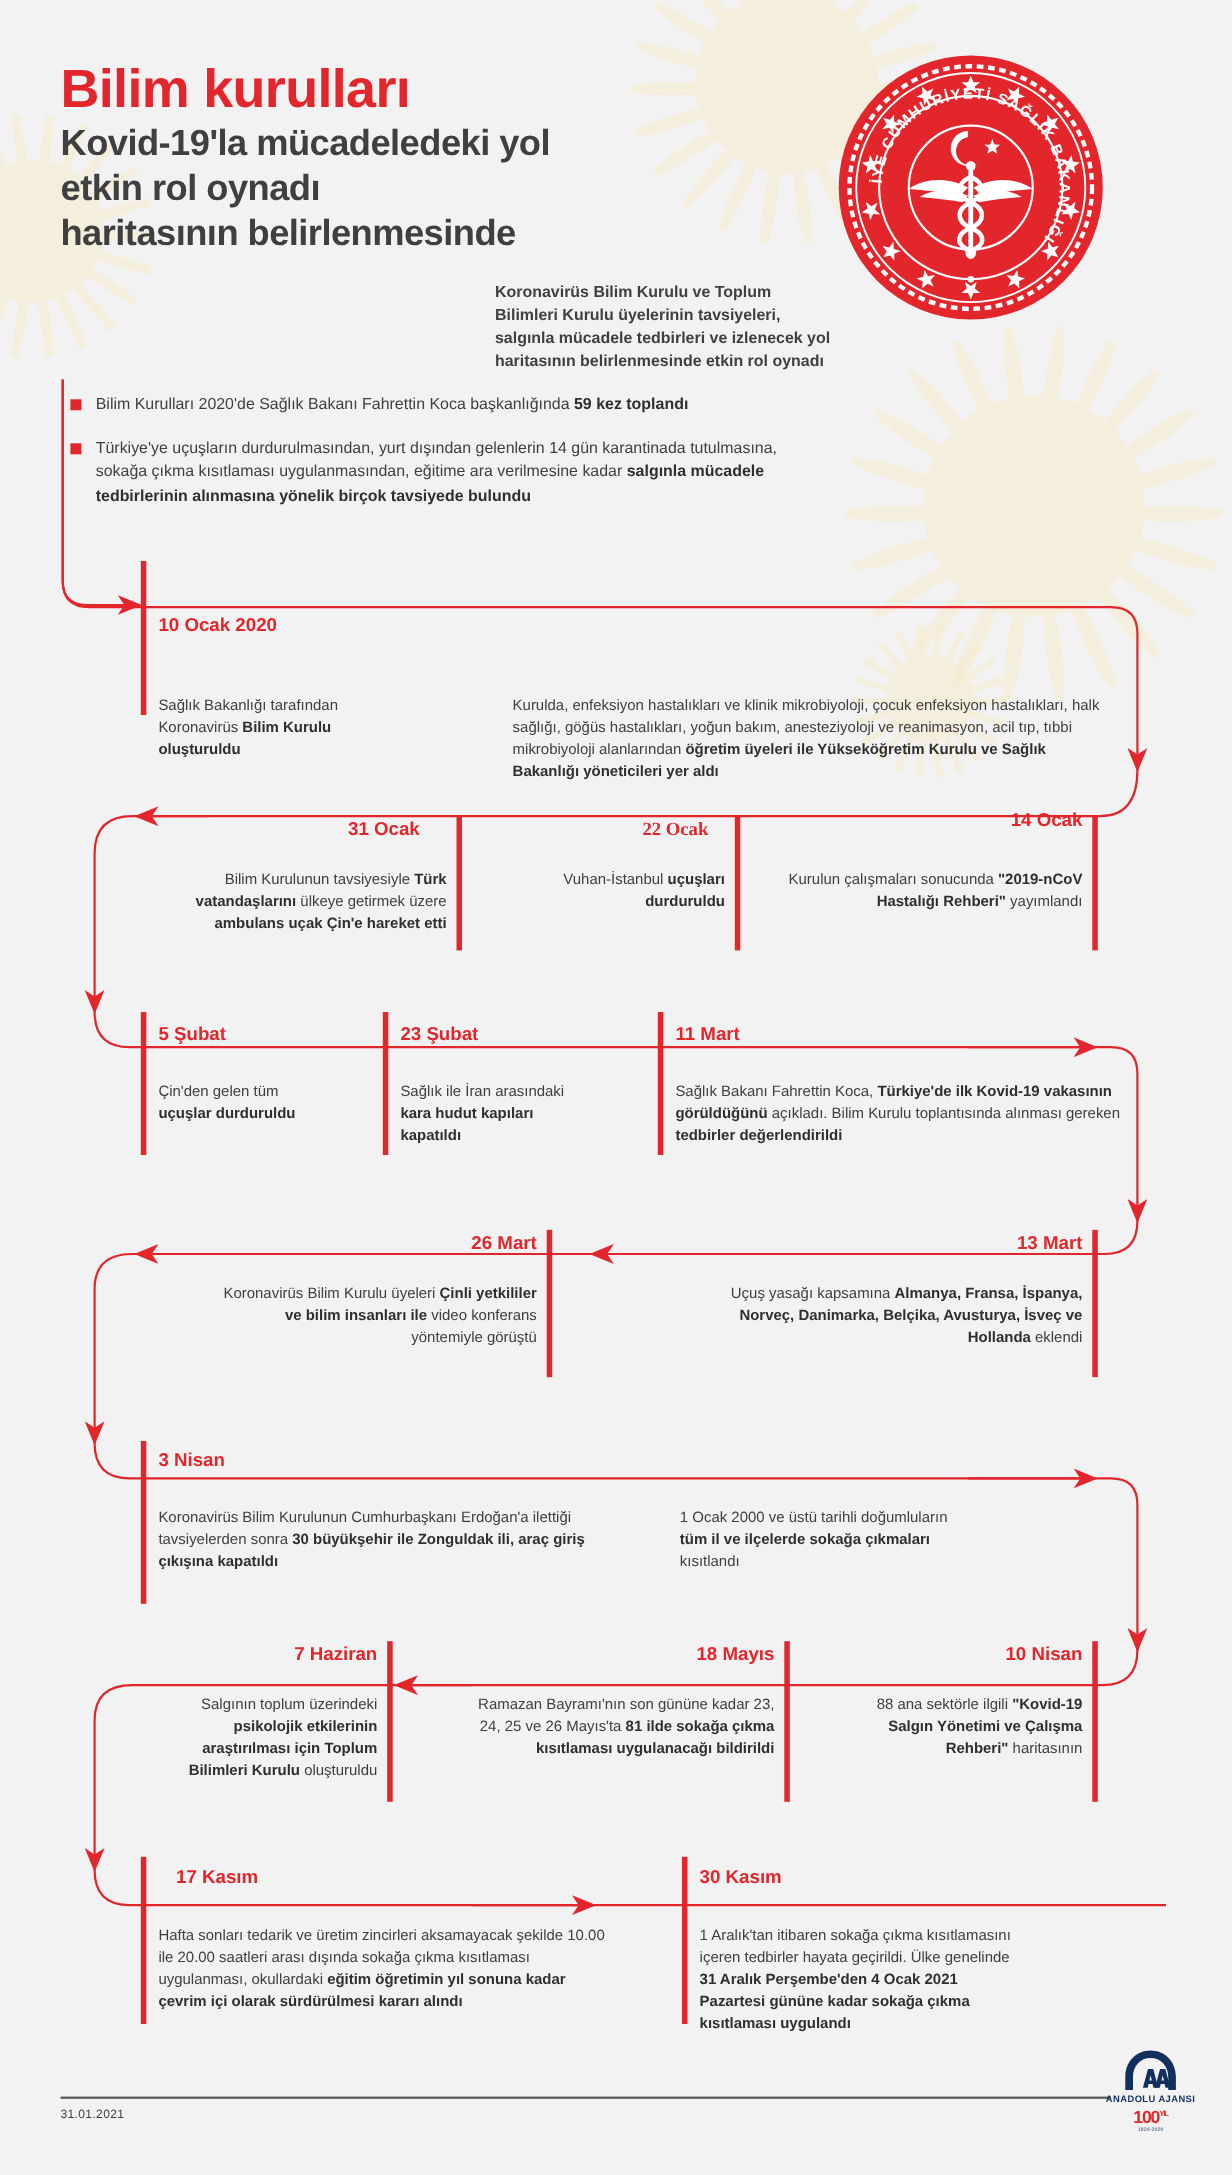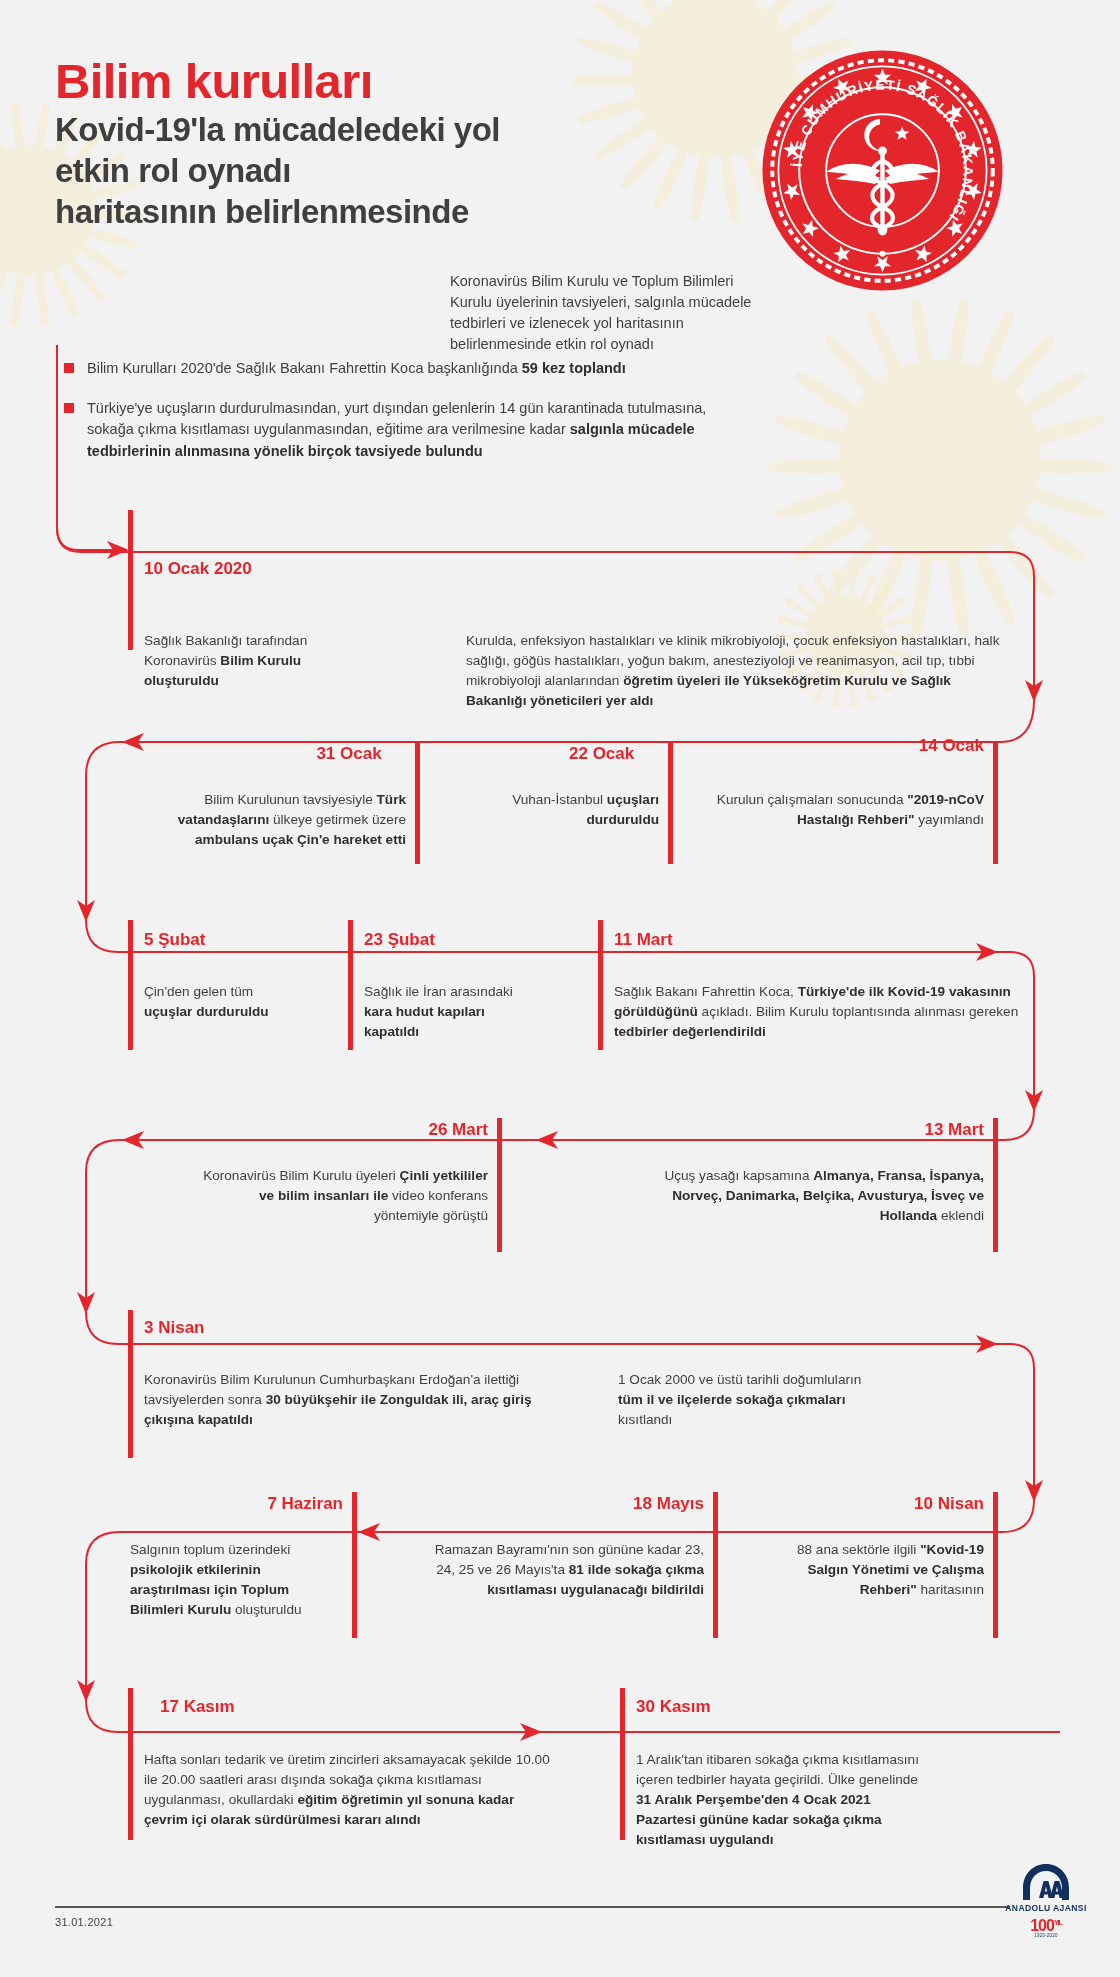--- a/index.html
+++ b/index.html
@@ -27,22 +27,22 @@
   .title-main{
     font-size:49px;line-height:52px;font-weight:bold;color:#e3262c;
     letter-spacing:-.6px;margin:0 0 2px 0;
   }
   .title-sub{
     font-size:33px;line-height:41px;font-weight:bold;color:#3f3f3f;
     letter-spacing:-.5px;margin:0;
   }
 
   .intro{
-    position:absolute;left:450px;top:271px;width:310px;
-    font-size:14.5px;line-height:21px;color:#3f3f3f;font-weight:normal;
+    position:absolute;left:450px;top:256px;width:310px;
+    font-size:14.5px;line-height:21px;color:#3f3f3f;font-weight:bold;
   }
 
   
   .emblem{position:absolute;left:760px;top:48px;width:245px;height:245px;}
   .emblem svg{width:100%;height:100%;display:block;}
 
   
   .bullets{position:absolute;left:55px;top:358px;width:700px;}
   .bullet{position:relative;padding-left:32px;font-size:14.5px;line-height:21.5px;color:#3f3f3f;}
   .bullet + .bullet{margin-top:18px;}
@@ -324,21 +324,21 @@
     <div class="body" style="left:144px;top:631px;width:190px;"><span>Sağlık Bakanlığı tarafından Koronavirüs </span><b>Bilim Kurulu oluşturuldu</b></div>
     <div class="body" style="left:466px;top:631px;width:538px;"><span>Kurulda, enfeksiyon hastalıkları ve klinik mikrobiyoloji, çocuk enfeksiyon hastalıkları, halk sağlığı, göğüs hastalıkları, yoğun bakım, anesteziyoloji ve reanimasyon, acil tıp, tıbbi mikrobiyoloji alanlarından </span><b>öğretim üyeleri ile Yükseköğretim Kurulu ve Sağlık Bakanlığı yöneticileri yer aldı</b></div>
   </div>
 
   <div class="row" style="left:0;top:0;">
     <div class="tick" style="left:415px;top:742px;height:122px;"></div>
     <div class="date" style="left:304px;top:744px;width:90px;text-align:center;">31 Ocak</div>
     <div class="body" style="left:140px;top:790px;width:266px;text-align:right;"><span>Bilim Kurulunun tavsiyesiyle </span><b>Türk vatandaşlarını</b><span> ülkeye getirmek üzere </span><b>ambulans uçak Çin'e hareket etti</b></div>
 
     <div class="tick" style="left:668px;top:742px;height:122px;"></div>
-    <div class="date" style="left:569px;top:744px;width:90px;text-align:left;">22 Ocak</div>
+    <div class="date" style="left:569px;top:744px;width:90px;text-align:center;font-family:Liberation Serif, serif;">22 Ocak</div>
     <div class="body" style="left:450px;top:790px;width:209px;text-align:right;"><span>Vuhan-İstanbul </span><b>uçuşları durduruldu</b></div>
 
     <div class="tick" style="left:993px;top:742px;height:122px;"></div>
     <div class="date" style="left:894px;top:736px;width:90px;text-align:right;">14 Ocak</div>
     <div class="body" style="left:710px;top:790px;width:274px;text-align:right;"><span>Kurulun çalışmaları sonucunda </span><b>"2019-nCoV Hastalığı Rehberi"</b><span> yayımlandı</span></div>
   </div>
 
   <div class="row" style="left:0;top:0;">
     <div class="tick" style="left:128px;top:920px;height:130px;"></div>
     <div class="date" style="left:144px;top:930px;">5 Şubat</div>
@@ -366,21 +366,21 @@
   <div class="row" style="left:0;top:0;">
     <div class="tick" style="left:128px;top:1310px;height:148px;"></div>
     <div class="date" style="left:144px;top:1318px;">3 Nisan</div>
     <div class="body" style="left:144px;top:1370px;width:412px;"><span>Koronavirüs Bilim Kurulunun Cumhurbaşkanı Erdoğan'a ilettiği tavsiyelerden sonra </span><b>30 büyükşehir ile Zonguldak ili, araç giriş çıkışına kapatıldı</b></div>
     <div class="body" style="left:618px;top:1370px;width:262px;"><span>1 Ocak 2000 ve üstü tarihli doğumluların </span><b>tüm il ve ilçelerde sokağa çıkmaları</b><span> kısıtlandı</span></div>
   </div>
 
   <div class="row" style="left:0;top:0;">
     <div class="tick" style="left:352px;top:1492px;height:146px;"></div>
     <div class="date" style="left:240px;top:1494px;width:103px;text-align:right;">7 Haziran</div>
-    <div class="body" style="left:130px;top:1540px;width:213px;text-align:left;"><span>Salgının toplum üzerindeki </span><b>psikolojik etkilerinin araştırılması için Toplum Bilimleri Kurulu</b><span> oluşturuldu</span></div>
+    <div class="body" style="left:130px;top:1540px;width:213px;text-align:right;"><span>Salgının toplum üzerindeki </span><b>psikolojik etkilerinin araştırılması için Toplum Bilimleri Kurulu</b><span> oluşturuldu</span></div>
 
     <div class="tick" style="left:713px;top:1492px;height:146px;"></div>
     <div class="date" style="left:601px;top:1494px;width:103px;text-align:right;">18 Mayıs</div>
     <div class="body" style="left:432px;top:1540px;width:272px;text-align:right;"><span>Ramazan Bayramı'nın son gününe kadar 23, 24, 25 ve 26 Mayıs'ta </span><b>81 ilde sokağa çıkma kısıtlaması uygulanacağı bildirildi</b></div>
 
     <div class="tick" style="left:993px;top:1492px;height:146px;"></div>
     <div class="date" style="left:881px;top:1494px;width:103px;text-align:right;">10 Nisan</div>
     <div class="body" style="left:760px;top:1540px;width:224px;text-align:right;"><span>88 ana sektörle ilgili </span><b>"Kovid-19 Salgın Yönetimi ve Çalışma Rehberi"</b><span> haritasının</span></div>
   </div>
 

